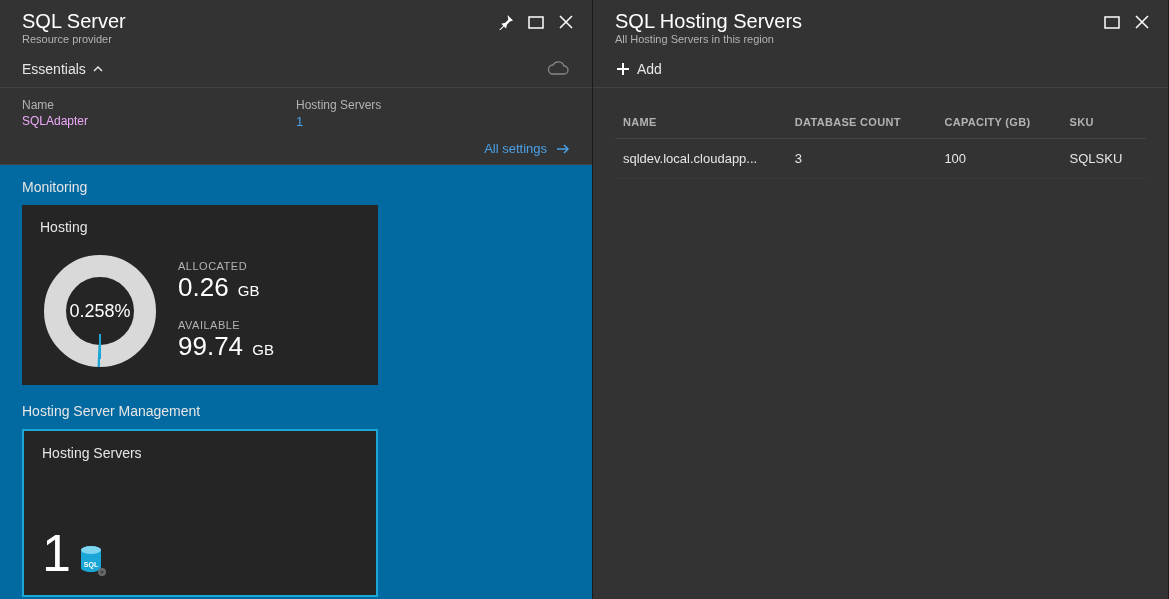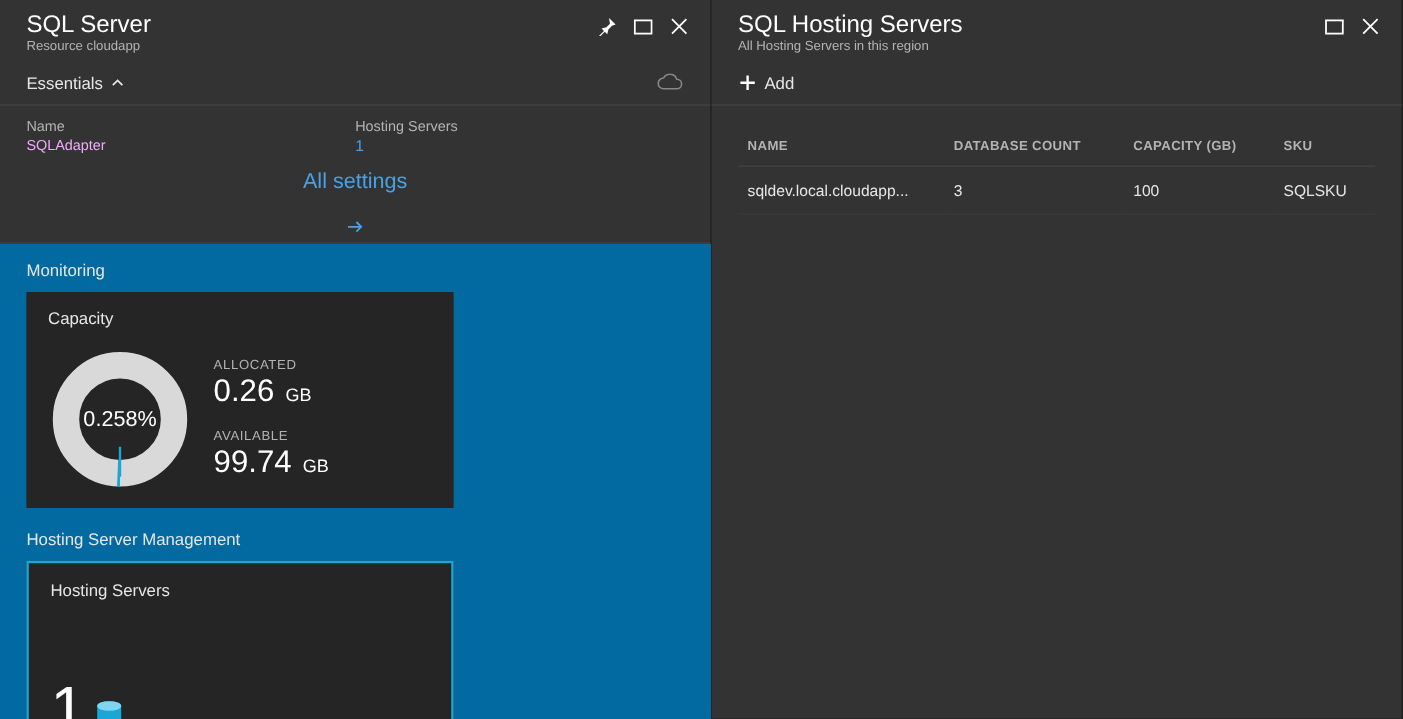--- a/index.html
+++ b/index.html
@@ -52,28 +52,27 @@
     border-bottom: 1px solid #444;
   }
   .essentials-row { display: flex; }
   .essentials-col { flex: 1; }
   .ess-label { font-size: 12px; color: #b3b3b3; }
   .ess-value { font-size: 12px; color: #f0abfc; margin-top: 2px; }
   .ess-link { color: #4aa0e6; font-size:13px; cursor: pointer; margin-top:2px; }
   .all-settings {
     text-align: right;
     color: #4aa0e6;
-    font-size: 18px;
+    font-size: 13px;
     margin-top: 12px;
     cursor: pointer;
     display:flex;
     justify-content:flex-end;
     align-items:center;
-    gap:22px;
-    flex-direction:column;
+    gap:9px;
   }
   .content-scroll { padding: 14px 22px; overflow:auto; flex:1; background:#0369a1; }
   .section-title { font-size: 14px; color: #e6e6e6; margin-bottom: 10px; font-weight:400; }
   .tile {
     background: #252525;
     padding: 14px 18px;
     margin-bottom: 18px;
   }
   .tile-cap { width: 356px;}
   .tile-title { font-size: 14px; color: #e6e6e6; margin-bottom: 16px; }
@@ -117,21 +116,21 @@
   td { font-size:13px; color:#e6e6e6; padding:12px 8px; border-bottom:1px solid #3a3a3a; }
   td.trunc { max-width:140px; white-space:nowrap; overflow:hidden; text-overflow:ellipsis; }
 </style>
 </head>
 <body>
 
 <div class="blade blade-left">
   <div class="blade-header">
     <div class="blade-title-block">
       <div class="blade-title">SQL Server</div>
-      <div class="blade-subtitle">Resource cloudapp</div>
+      <div class="blade-subtitle">Resource provider</div>
     </div>
     <div class="blade-header-icons">
       <svg class="hdr-icon" viewBox="0 0 16 16">
           <path fill="currentColor" d="M9.5 1l5.5 5.5-3 1-3 3-1 4-2-2-4 4-.7-.7 4-4-2-2 4-1 3-3z"></path>
         </svg>
       <svg class="hdr-icon" viewBox="0 0 16 16">
           <rect x="1" y="3" width="14" height="11" fill="none" stroke="currentColor" stroke-width="1.5"></rect>
         </svg>
       <svg class="hdr-icon" viewBox="0 0 16 16">
           <path stroke="currentColor" stroke-width="1.5" d="M2 2l12 12M14 2L2 14"></path>
@@ -167,21 +166,21 @@
       <svg width="14" height="10" viewBox="0 0 14 10">
           <path fill="none" stroke="#4aa0e6" stroke-width="1.5" d="M1 5h11M8 1l4 4-4 4"></path>
         </svg>
     </div>
   </div>
 
   <div class="content-scroll">
     <div class="section-title">Monitoring</div>
 
     <div class="tile tile-cap">
-      <div class="tile-title">Capacity</div>
+      <div class="tile-title">Hosting</div>
       <div class="cap-body">
         <div class="donut-wrap">
           <svg width="120" height="120" viewBox="0 0 120 120">
             <circle cx="60" cy="60" r="45" fill="none" stroke="#d9d9d9" stroke-width="22"></circle>
             <path d="M60 105 A45 45 0 0 1 58 104.96" fill="none" stroke="#1aa6d6" stroke-width="22" stroke-linecap="butt"></path>
             <line x1="60" y1="83" x2="60" y2="108" stroke="#1aa6d6" stroke-width="2"></line>
           </svg>
           <div class="donut-center">0.258%</div>
         </div>
         <div class="cap-stats">

